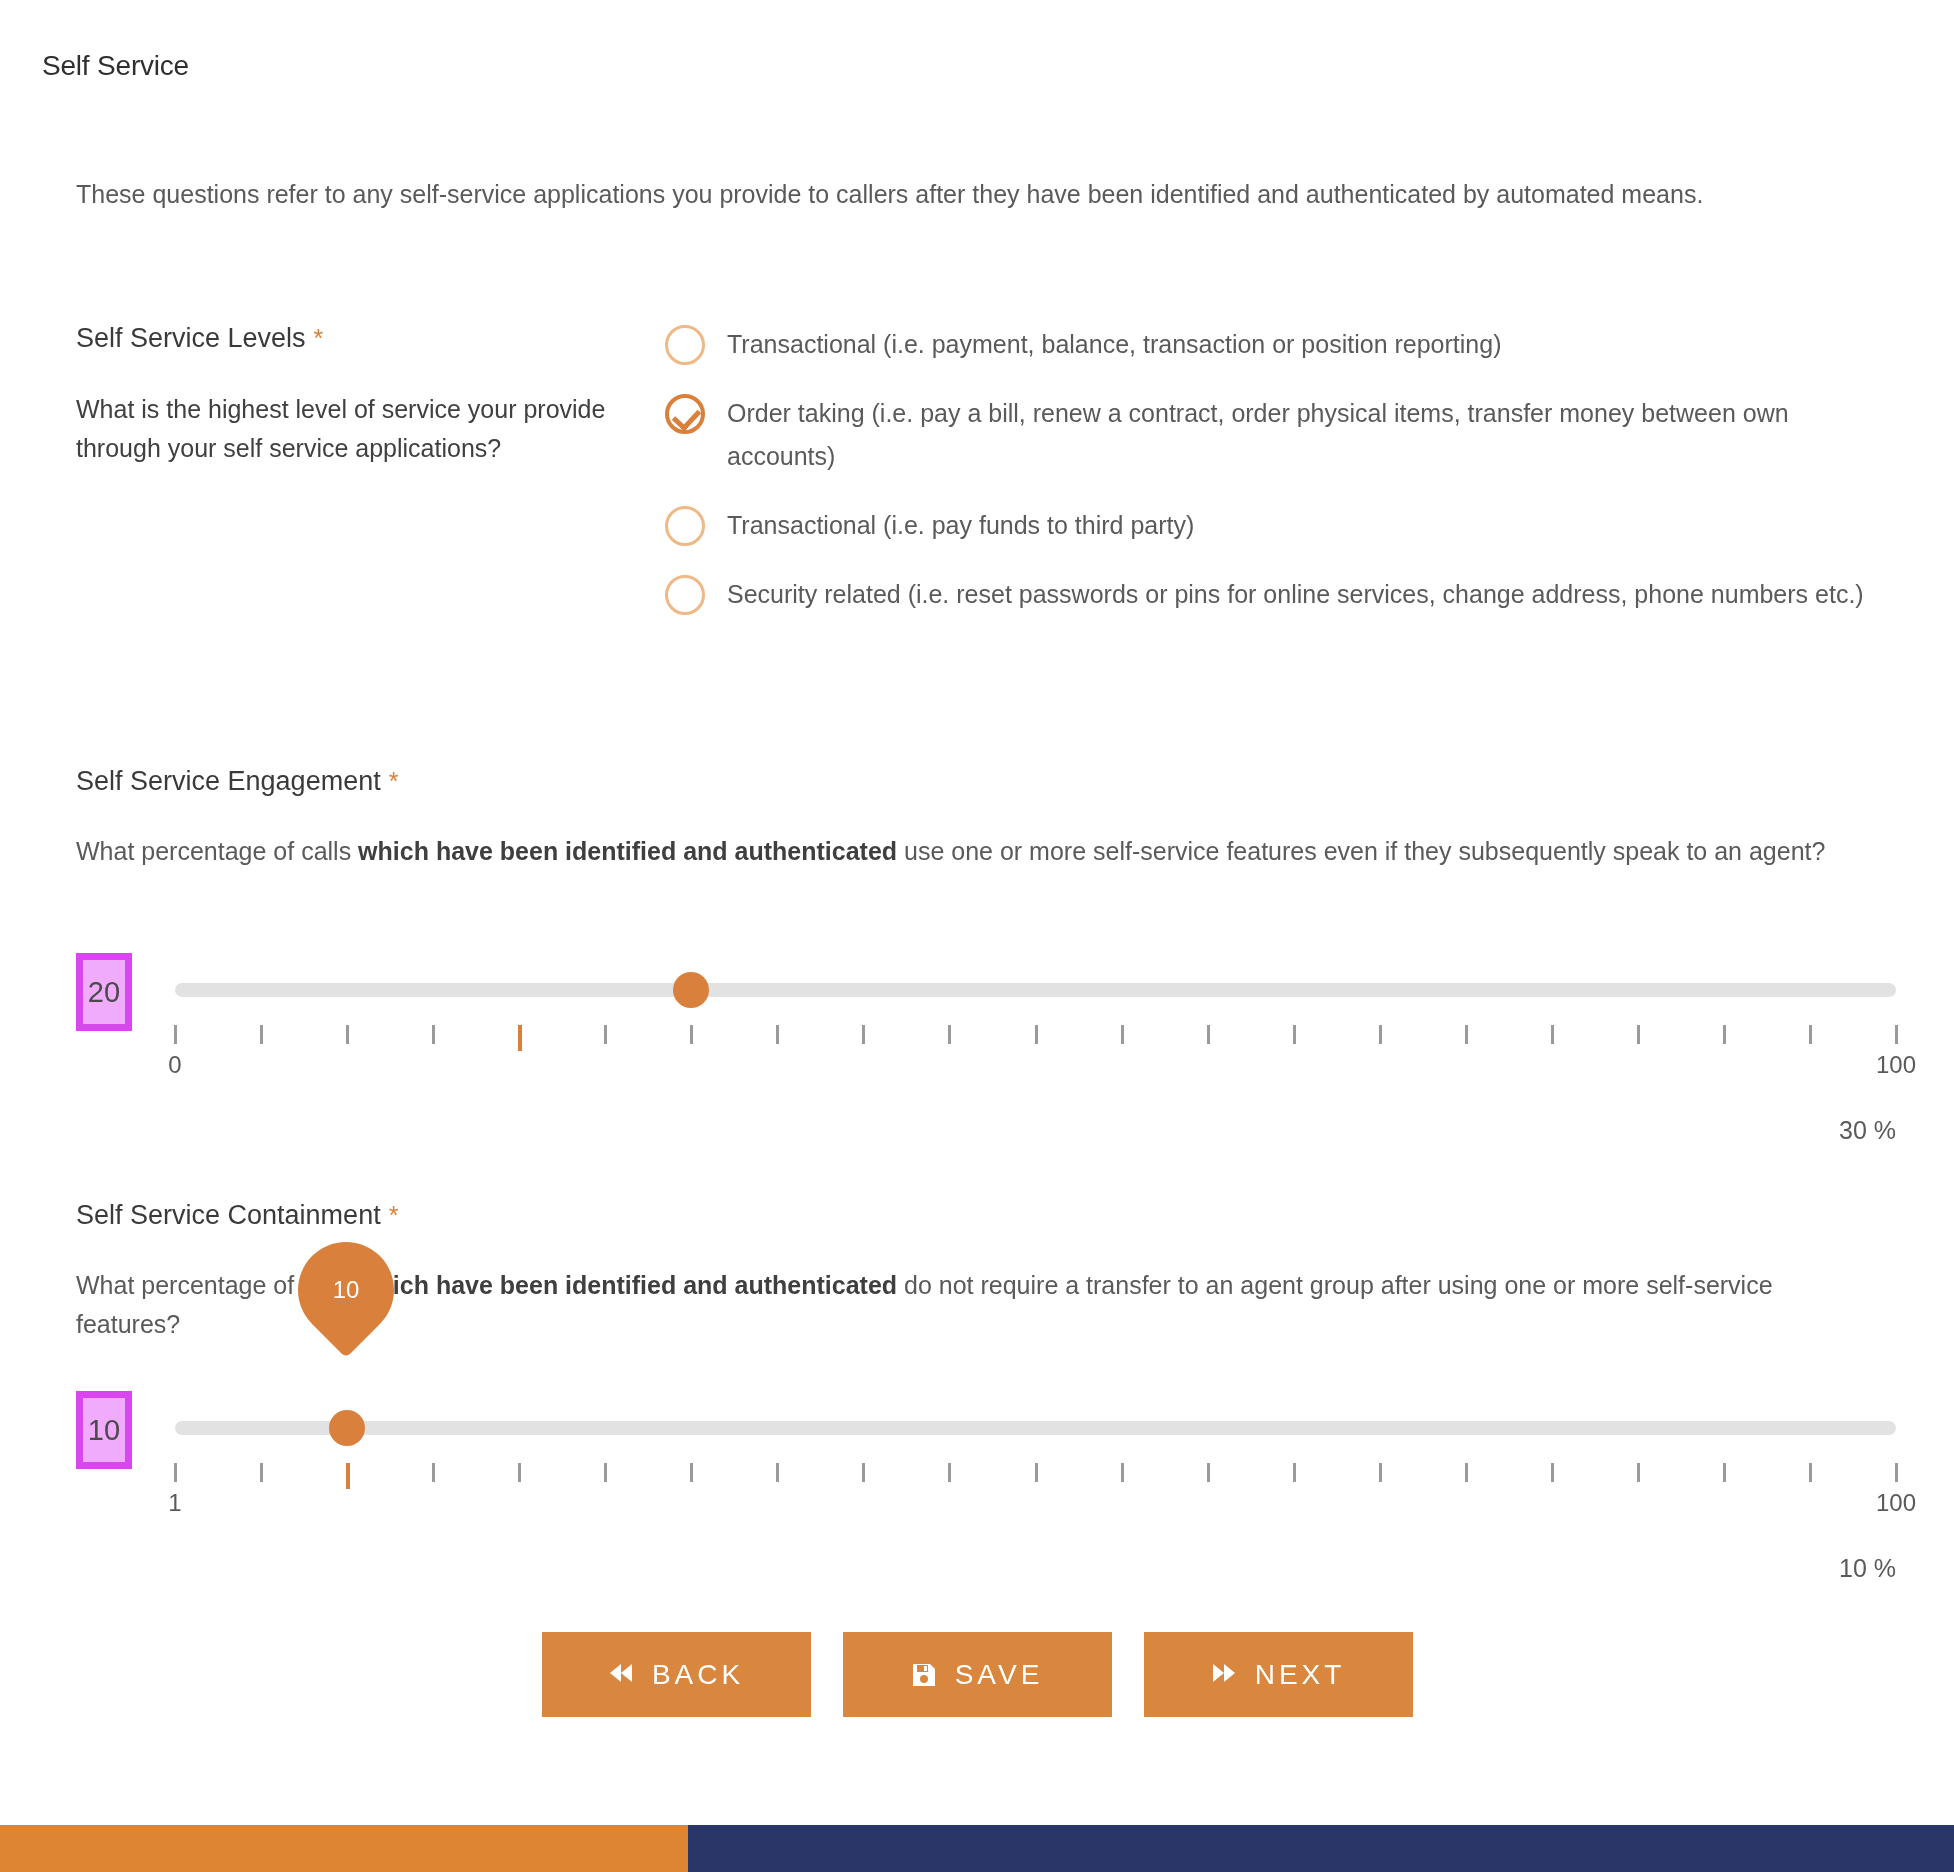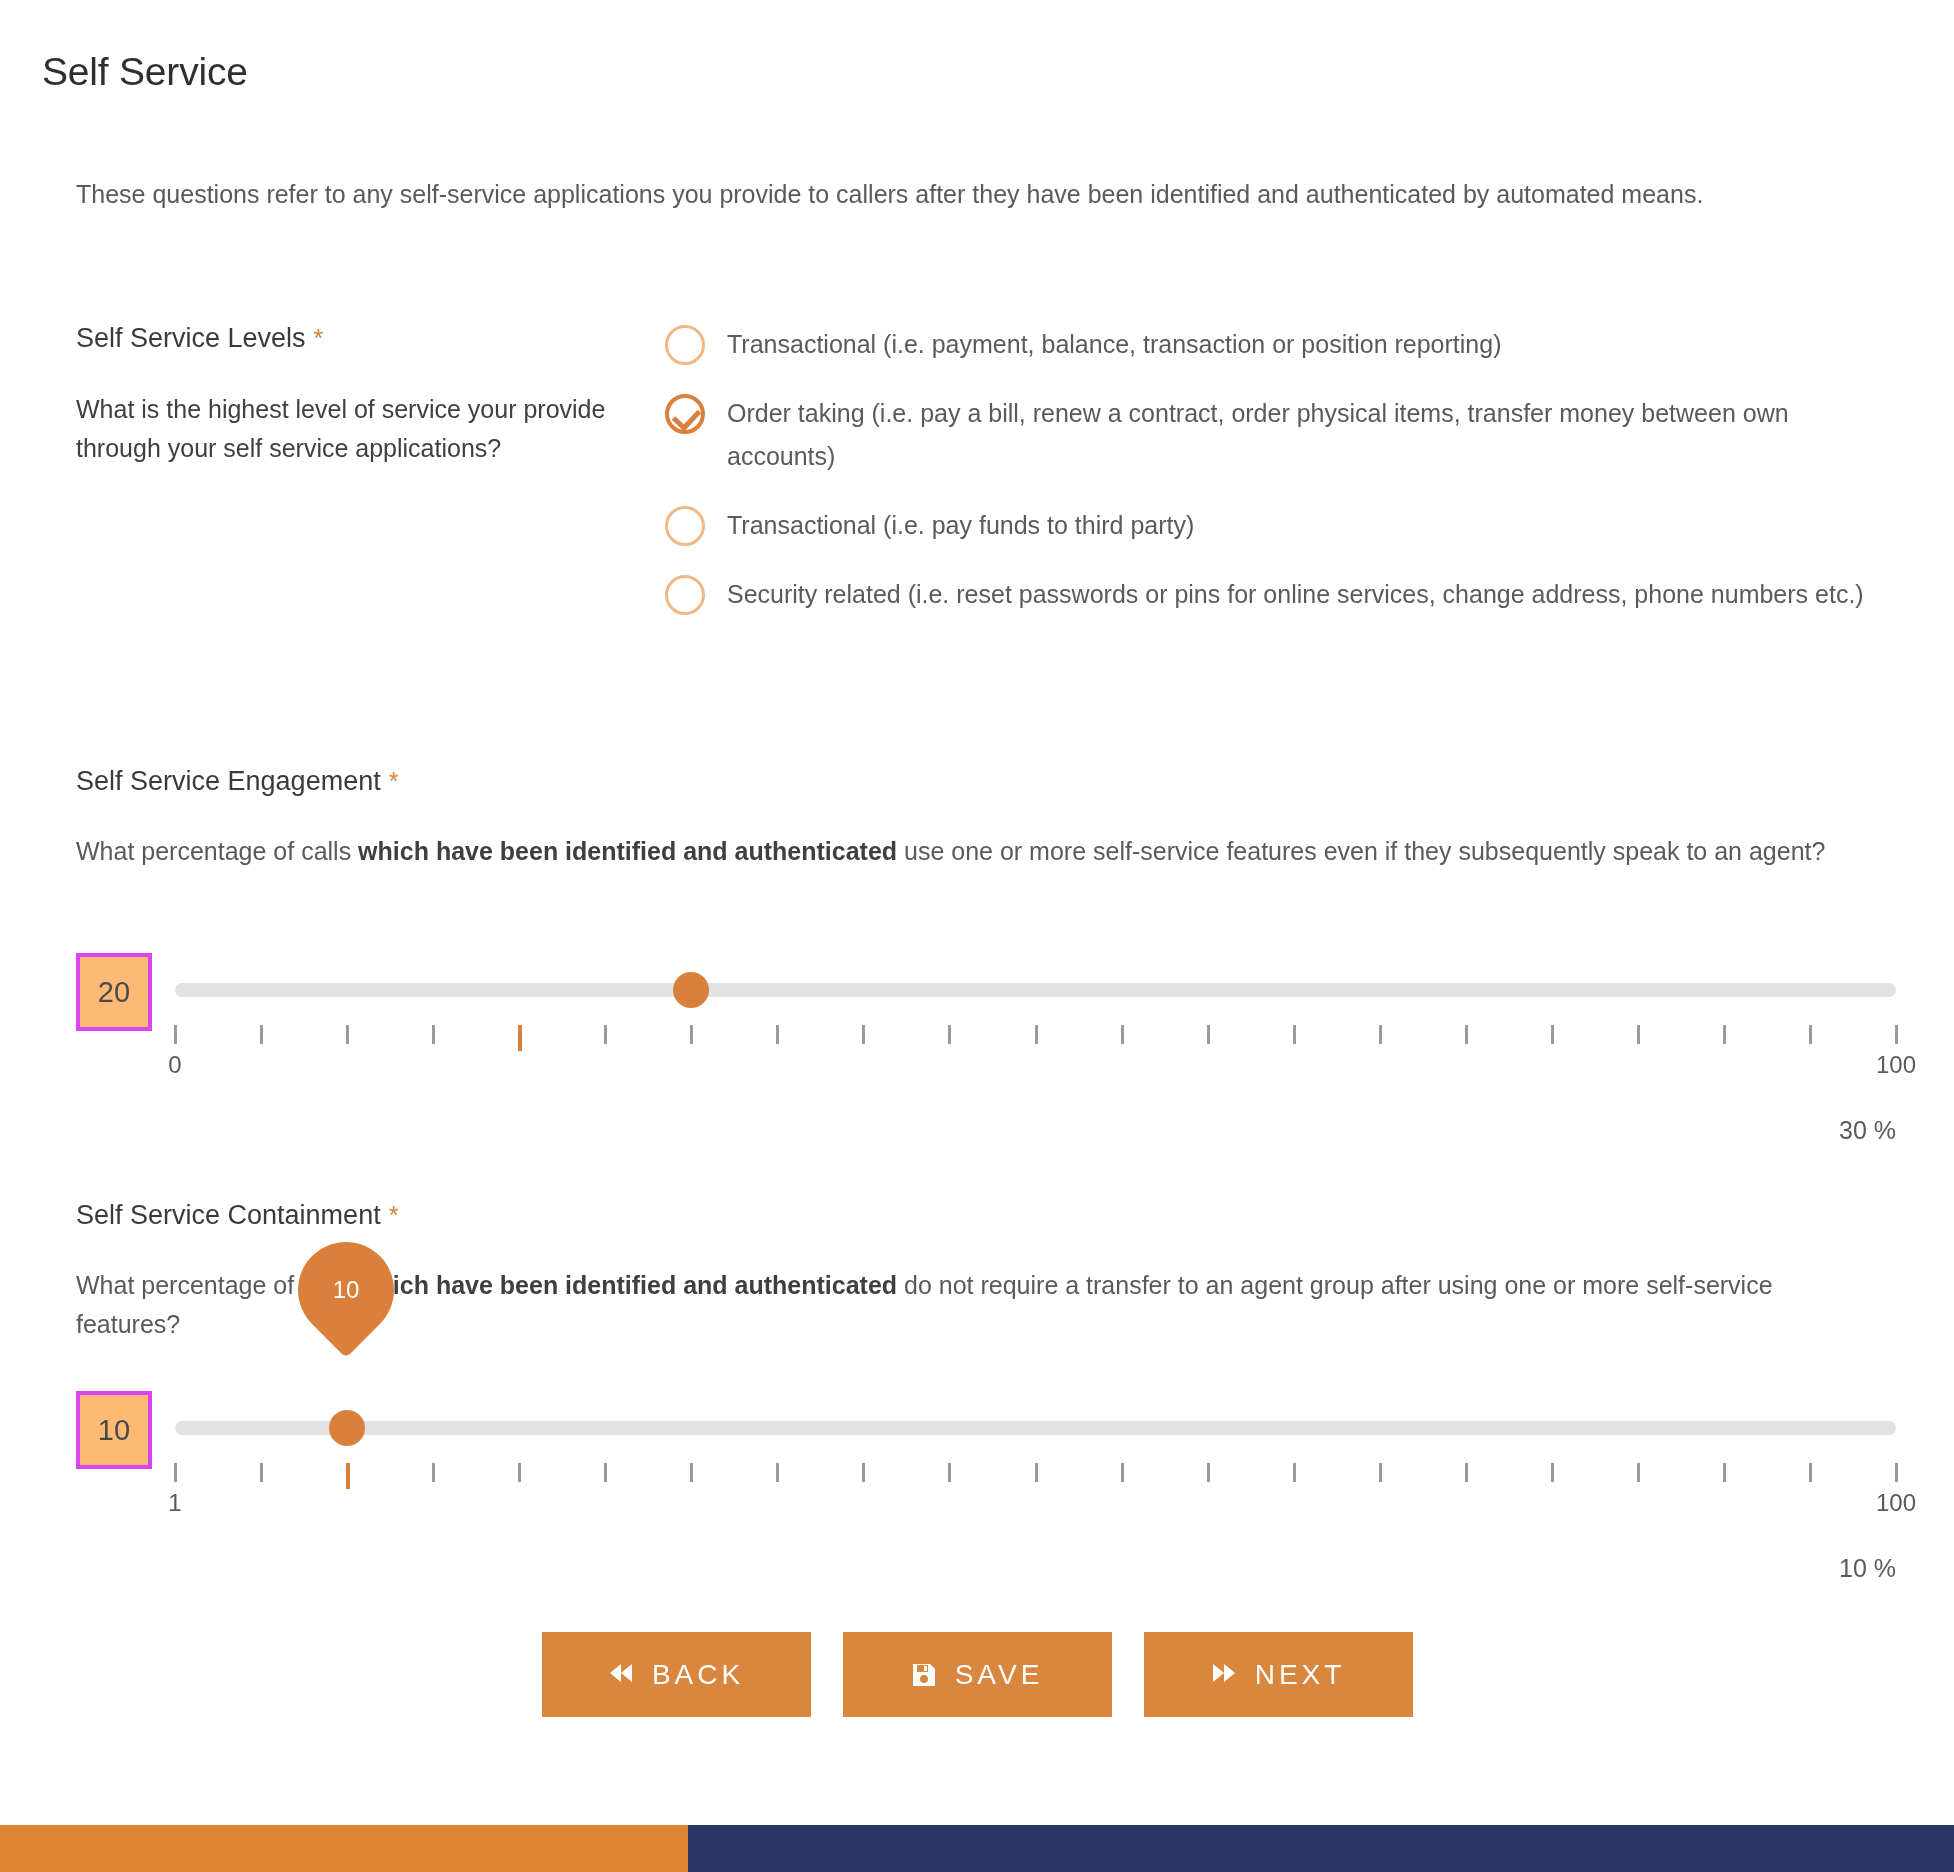--- a/index.html
+++ b/index.html
@@ -12,21 +12,21 @@
     position: relative;
     font-family: "Liberation Sans", sans-serif;
     color: #4a4a4a;
     overflow: hidden;
   }
 
   
   .page-title {
     position: absolute;
     left: 42px; top: 50px;
-    font-size: 39px;
+    font-size: 28px;
     font-weight: 400;
     color: #2f2f2f;
     letter-spacing: -0.2px;
   }
 
   
   .intro {
     position: absolute;
     left: 76px; top: 175px;
     width: 1791px;
@@ -108,23 +108,23 @@
     font-size: 25px;
     line-height: 1.56;
     color: #5a5a5a;
     width: 1801px;
   }
   .sec-help b { font-weight: 700; color: #3f3f3f; }
 
   
   .val-box {
     position: absolute;
-    width: 76px; height: 78px;
-    border: 4px solid #d946ef;
-    background: #fdba74;
+    width: 56px; height: 78px;
+    border: 7px solid #d946ef;
+    background: #f0abfc;
     display: flex;
     align-items: center;
     justify-content: center;
     font-size: 29px;
     color: #4a4a4a;
   }
 
   
   .slider-wrap { position: absolute; }
   .slider-track {

